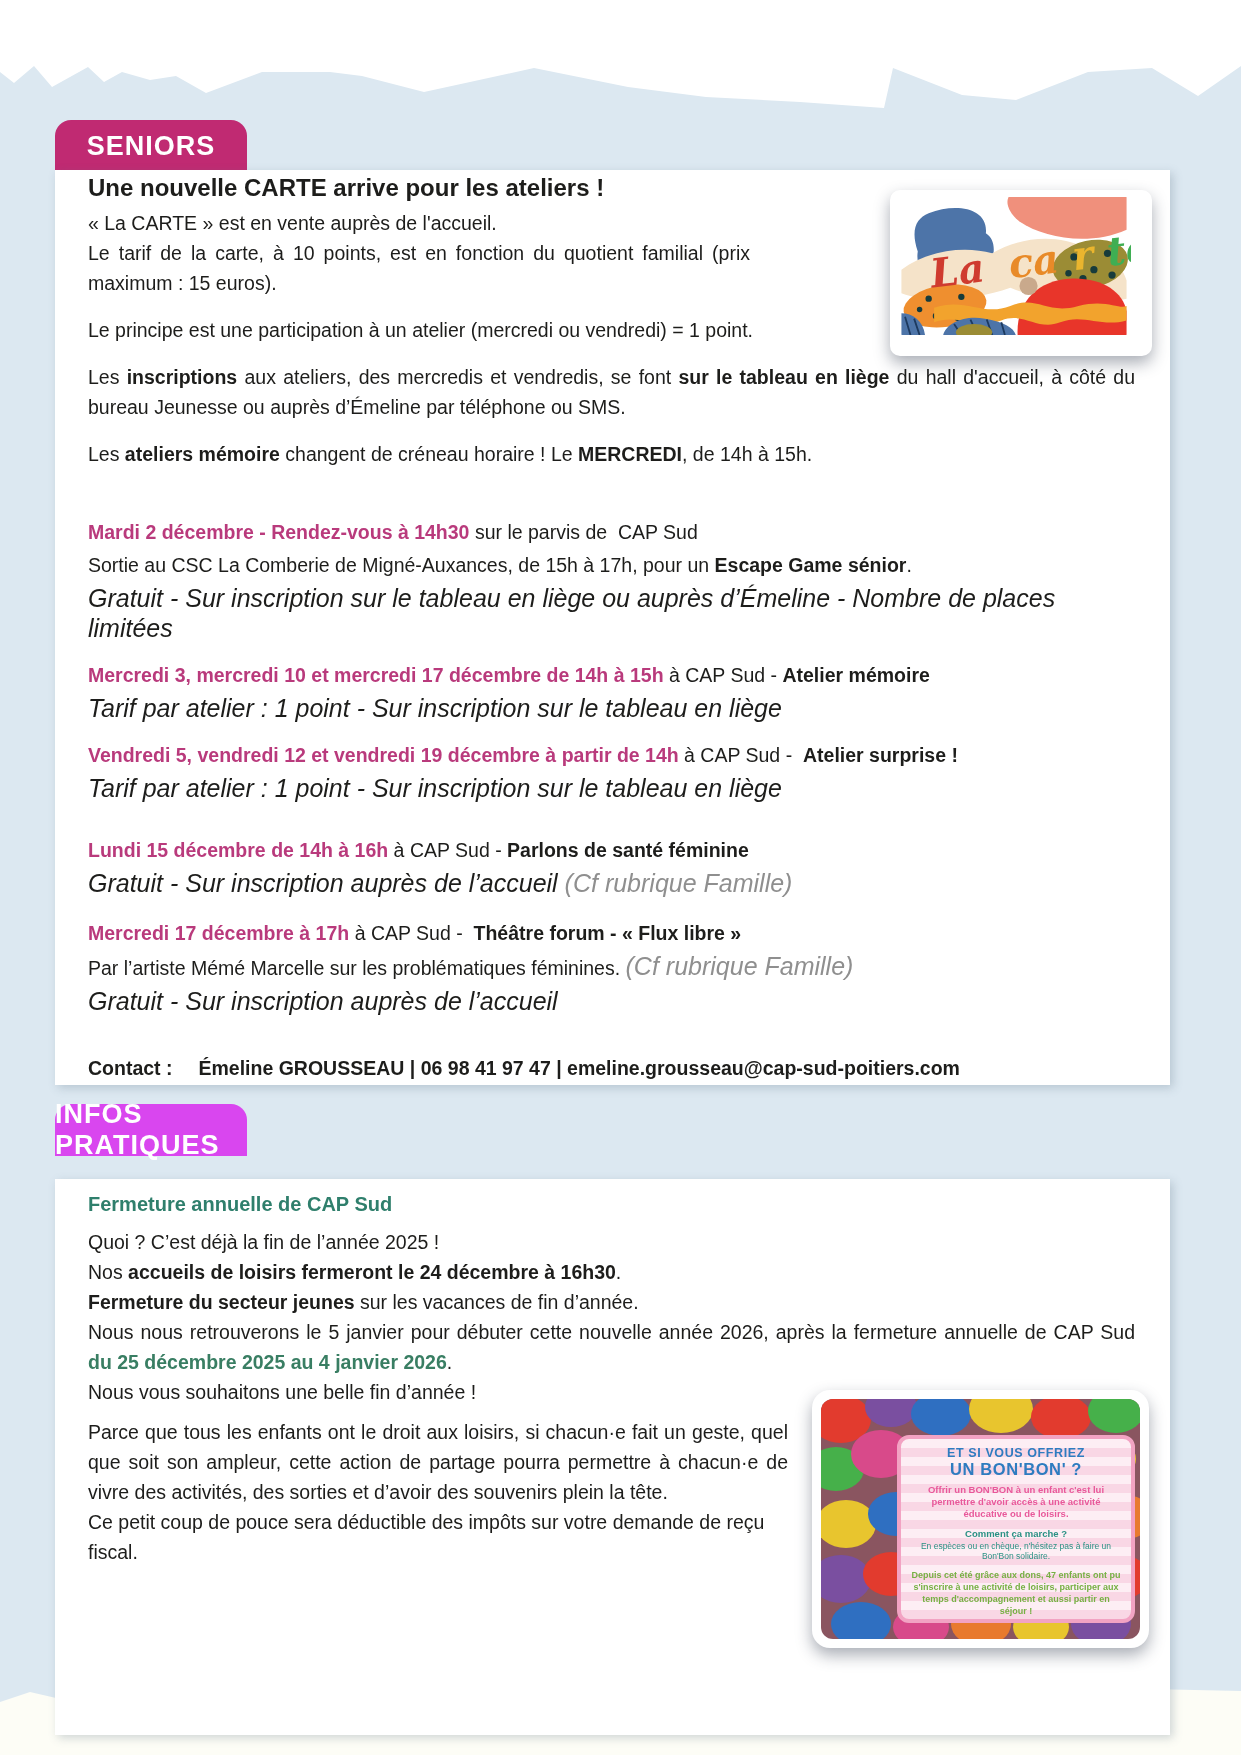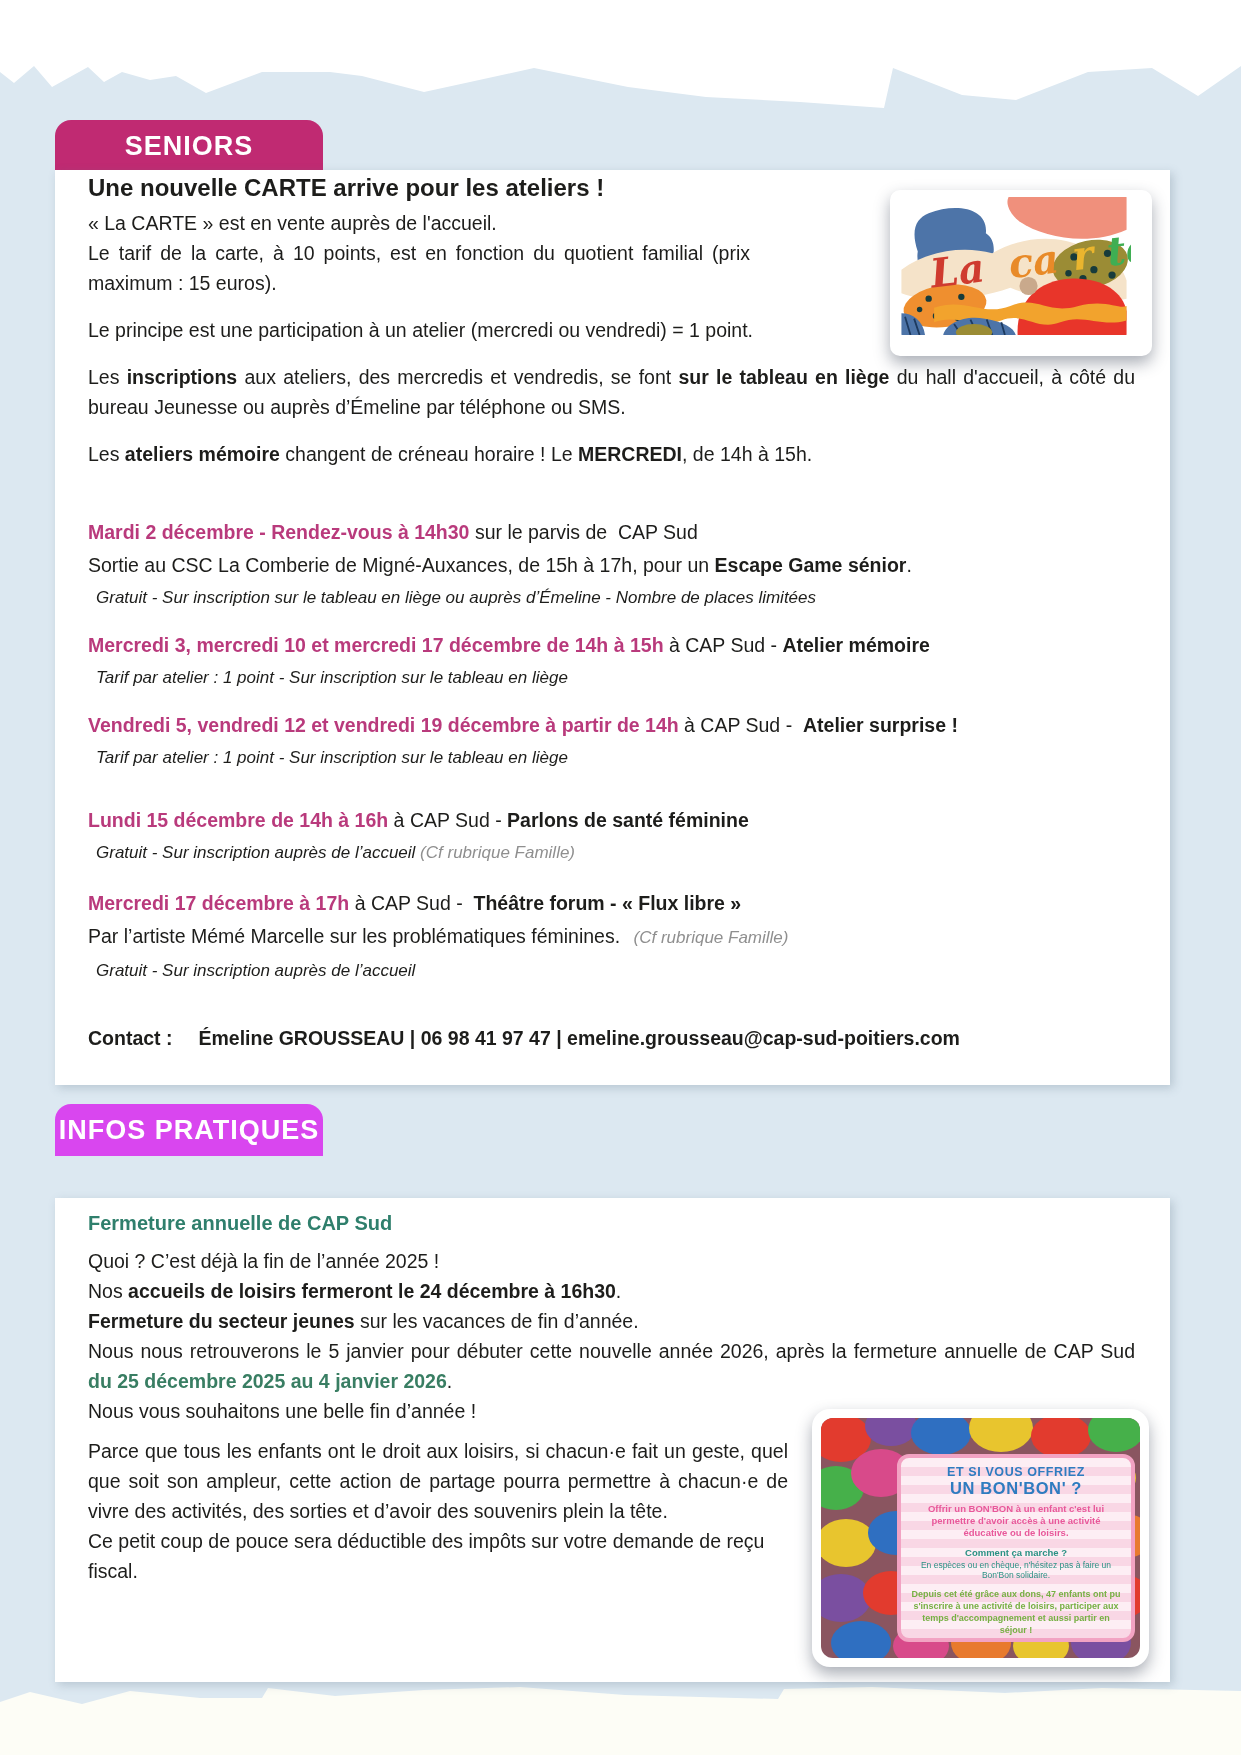--- a/index.html
+++ b/index.html
@@ -8,33 +8,33 @@
         overflow:hidden;font-family:"Liberation Sans",sans-serif;color:#1d1d1b;}
   .torn-top{position:absolute;left:0;top:0;width:1241px;height:120px;background:#ffffff;
     clip-path:polygon(0 0,1241px 0,1241px 66px,1198px 96px,1152px 68px,1088px 72px,1016px 100px,
       962px 95px,893px 68px,884px 108px,800px 102px,706px 97px,628px 87px,534px 68px,470px 82px,
       424px 92px,362px 76px,330px 72px,262px 72px,206px 93px,176px 76px,150px 80px,122px 72px,
       104px 82px,88px 67px,52px 87px,34px 66px,14px 83px,0 72px);}
   .torn-bottom{position:absolute;left:0;top:1686px;width:1241px;height:69px;background:#fdfdf6;
     clip-path:polygon(0 16px,30px 6px,82px 18px,130px 5px,200px 12px,262px 12px,268px 2px,335px 10px,
       424px 4px,520px 1px,625px 9px,700px 11px,778px 13px,784px 3px,872px 1px,1005px 7px,
       1102px 2px,1241px 5px,1241px 69px,0 69px);}
-  .badge{position:absolute;left:55px;width:268px;height:52px;border-radius:16px 16px 0 0;color:#fff;
+  .badge{position:absolute;left:55px;width:192px;height:52px;border-radius:16px 16px 0 0;color:#fff;
     display:flex;align-items:center;justify-content:center;font-weight:bold;font-size:27px;
     letter-spacing:1px;transform-origin:left bottom;}
   .badge-seniors{top:120px;background:#c02a72;}
   .badge-infos{top:1104px;background:#d946ef;}
   .card{position:absolute;left:55px;width:1115px;background:#ffffff;
     box-shadow:3px 3px 9px rgba(90,110,130,.28);box-sizing:border-box;}
   .card-seniors{top:170px;height:915px;padding:6px 35px 0 33px;}
-  .card-infos{top:1179px;height:484px;padding:12px 35px 0 33px;margin-top:19px;}
+  .card-infos{top:1179px;height:556px;padding:12px 35px 0 33px;}
   p{margin:0;font-size:19.5px;line-height:30px;}
   .ws{white-space:pre-wrap;}
   .b{font-weight:bold;}
-  .it{font-style:italic;font-size:17px;margin-left:8px;}
+  .it{font-style:italic;font-size:25px;}
   .gray{color:#8f8f8f;}
   .magenta{color:#b93a7c;font-weight:bold;}
   .teal-h{color:#2f7f6c;font-weight:bold;font-size:20px;line-height:26px;}
   .teal-b{color:#397e63;font-weight:bold;}
   .s-title{font-weight:bold;font-size:24px;line-height:24px;margin-top:0;}
   .intro{margin-top:8px;width:662px;text-align:justify;}
   .intro3{margin-top:17px;width:690px;}
   .insc{margin-top:17px;text-align:justify;}
   .mem{margin-top:17px;}
   .events{margin-top:48px;}

